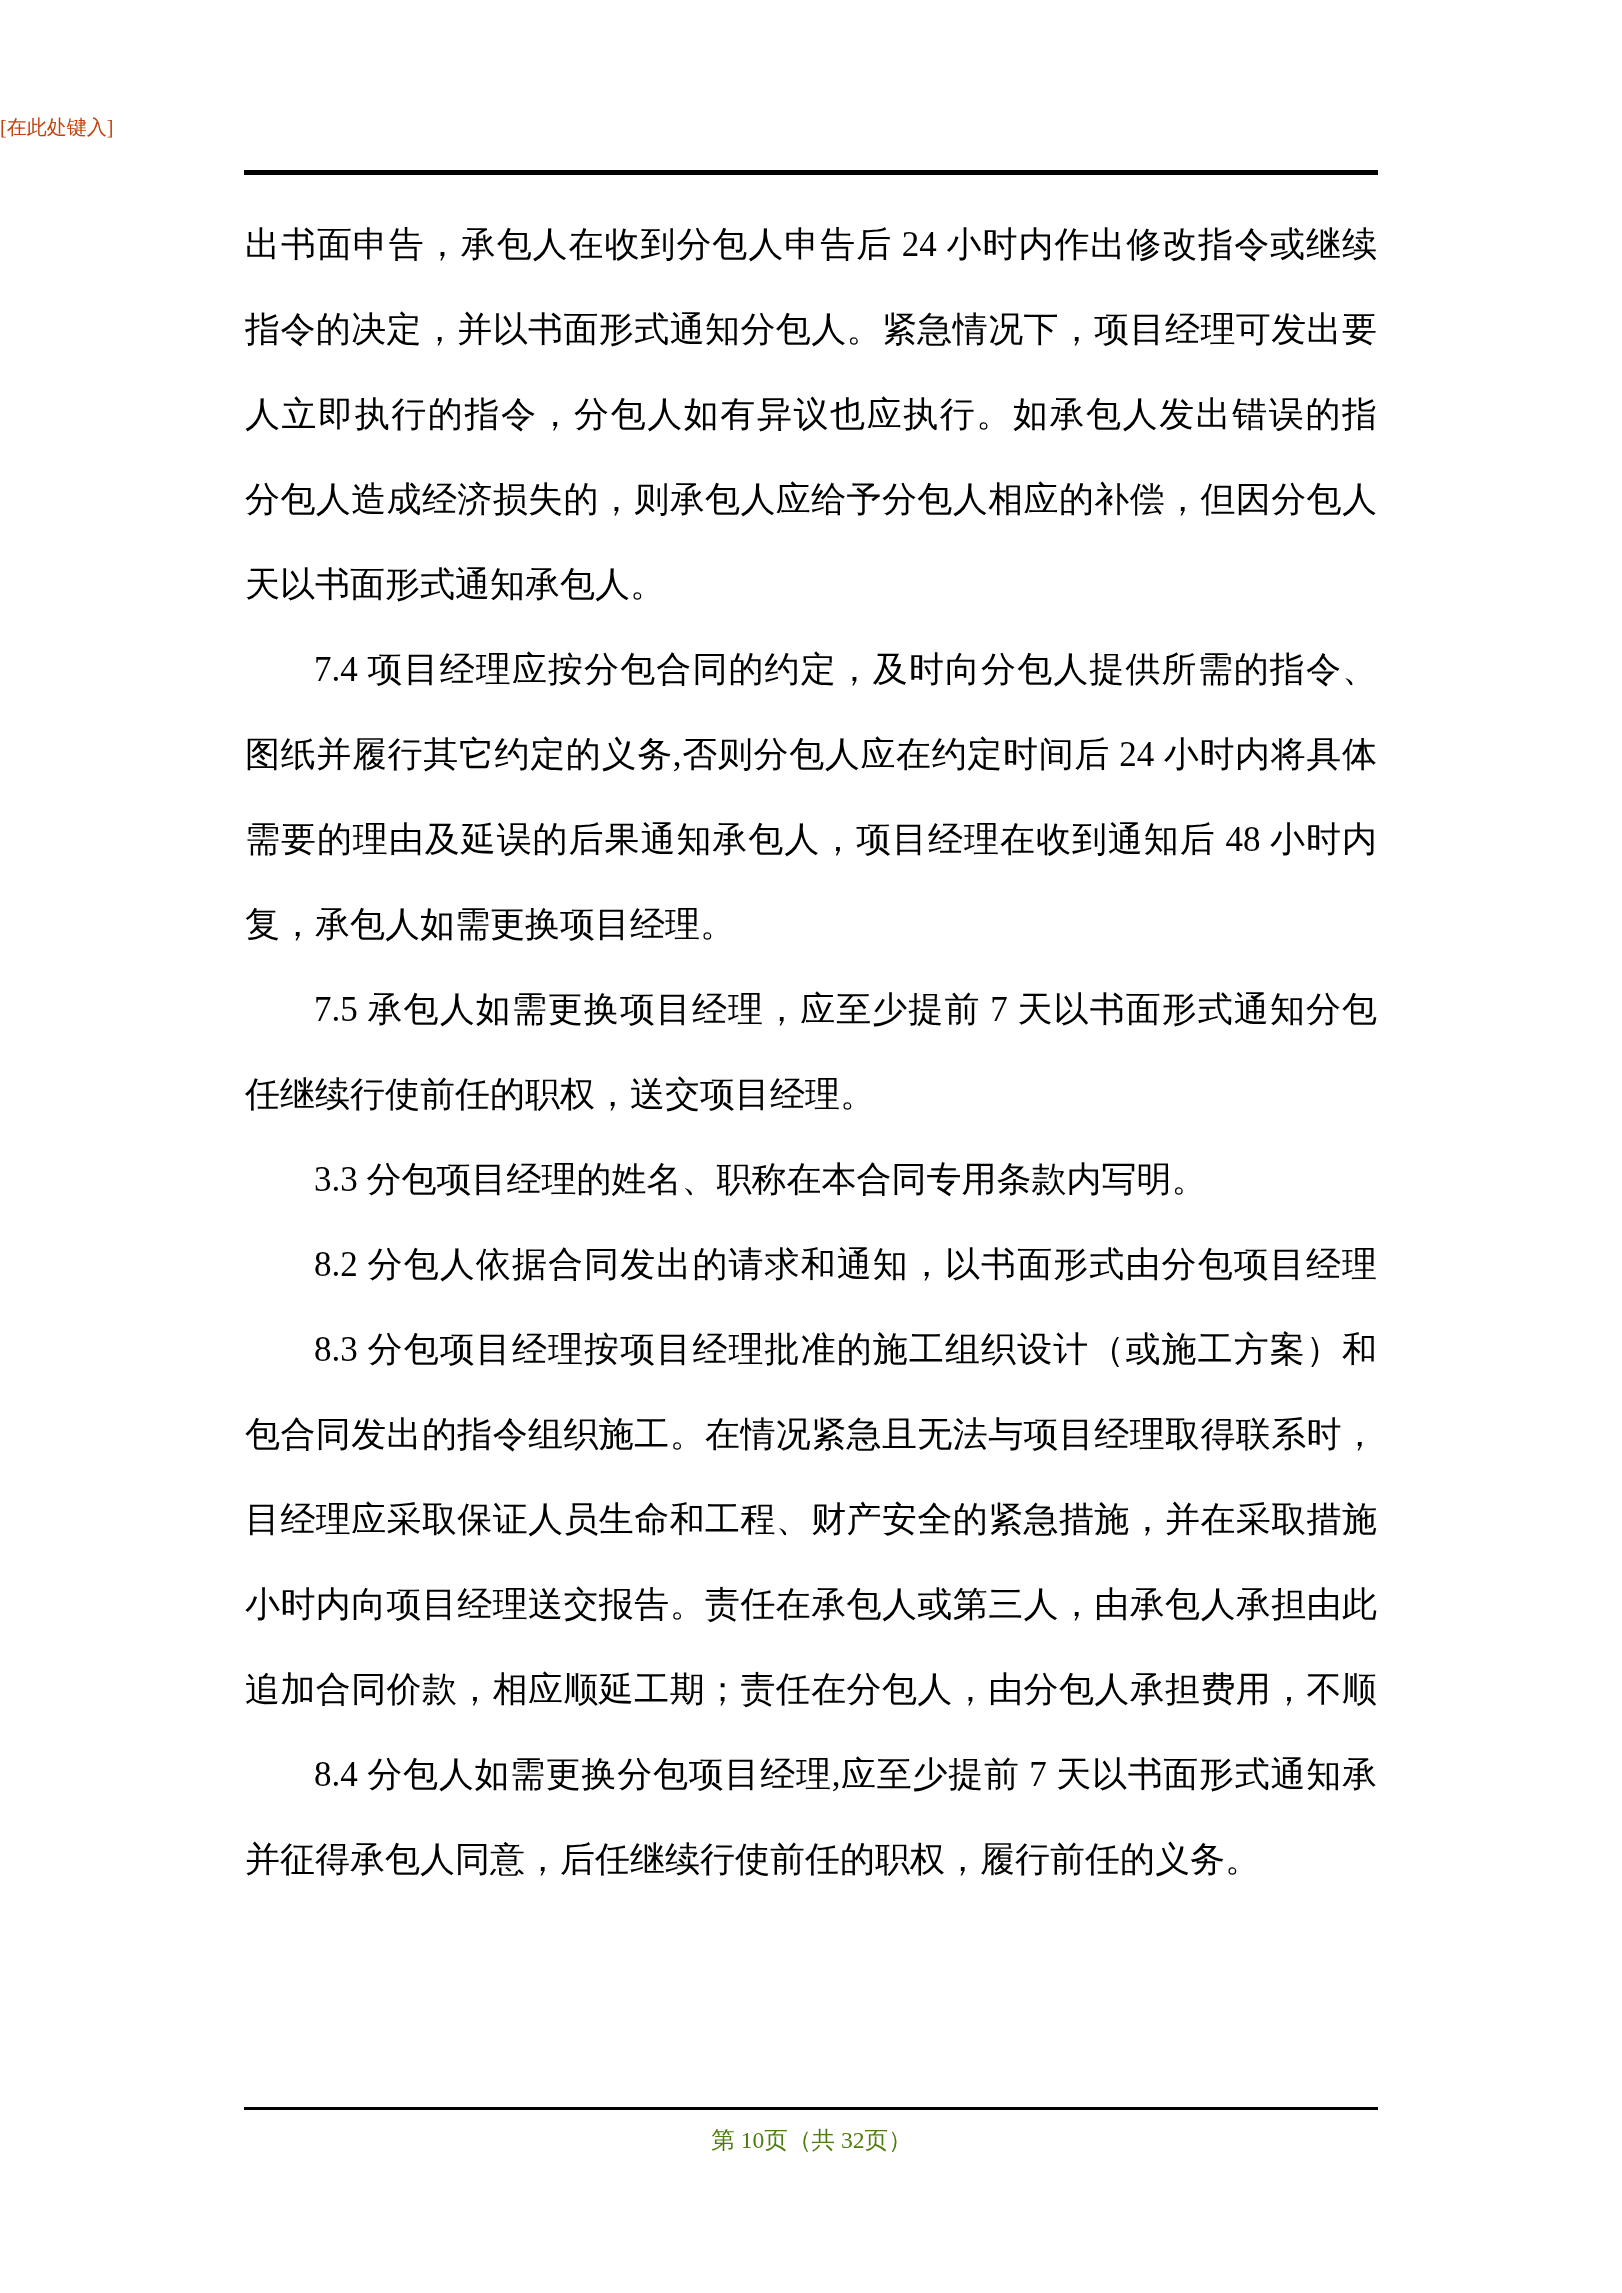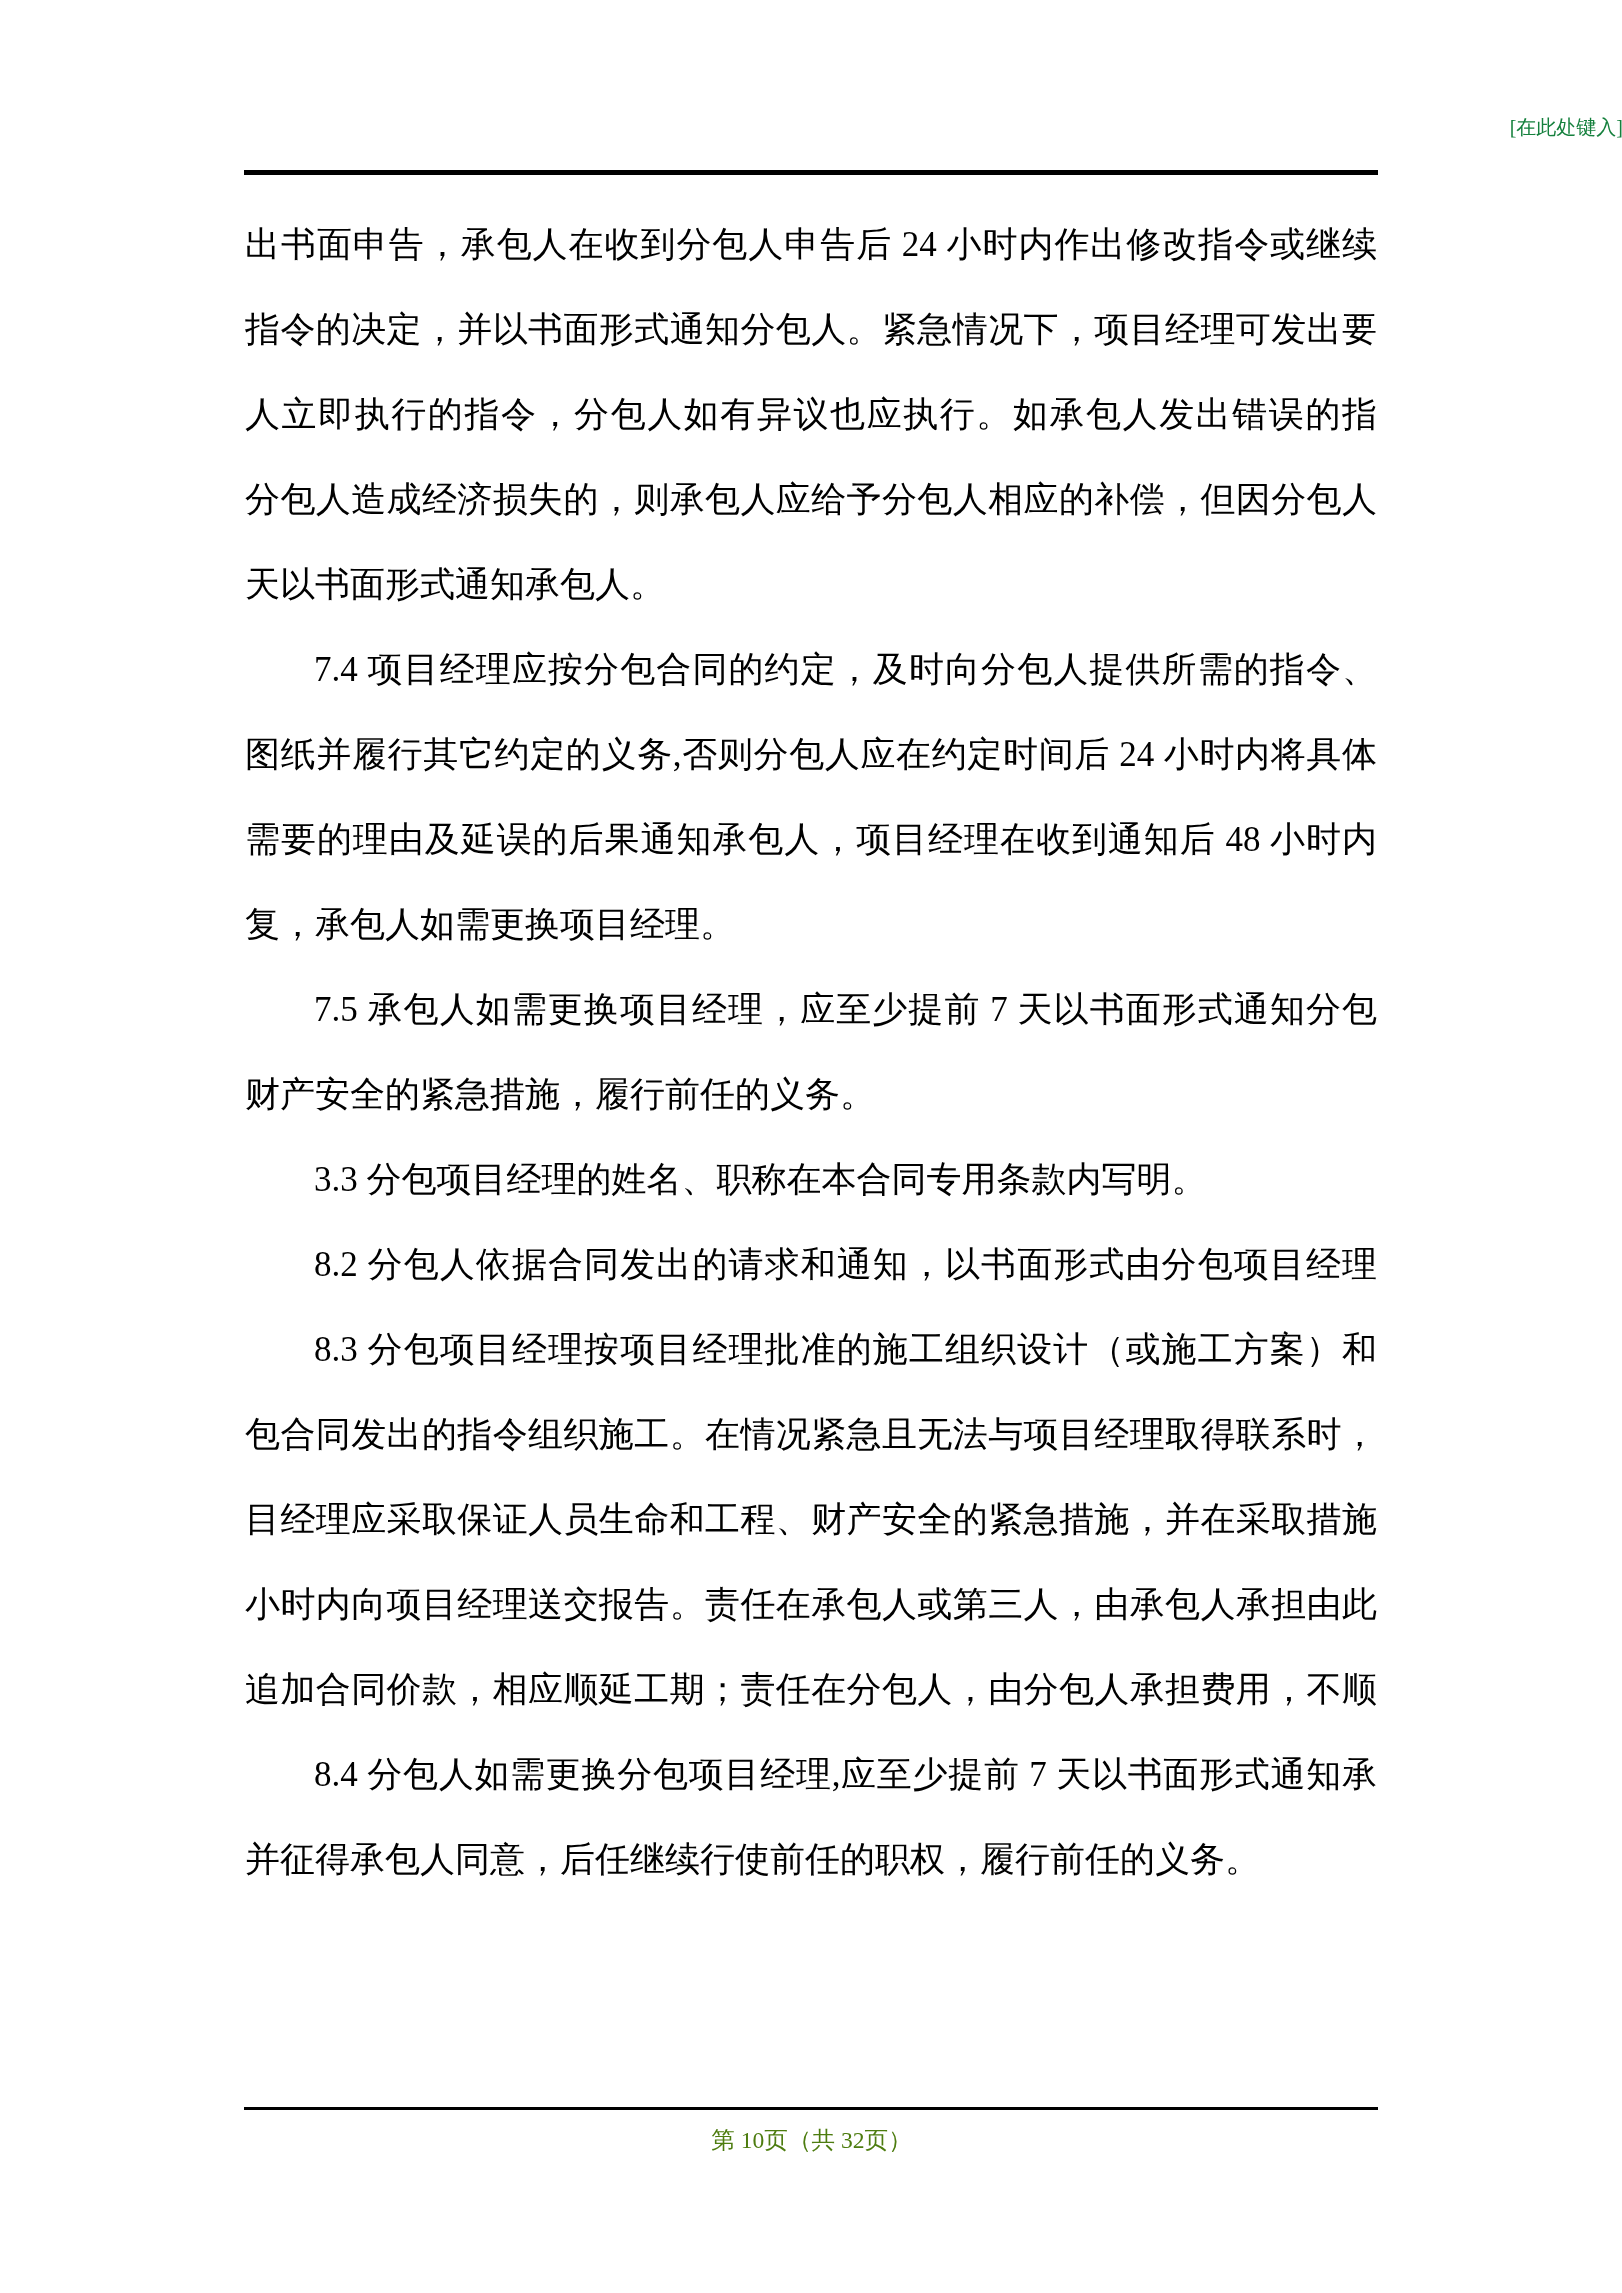--- a/index.html
+++ b/index.html
@@ -14,24 +14,24 @@
     background: #ffffff;
     color: #000000;
     font-family: "Liberation Serif", serif;
     overflow: hidden;
   }
   .header-text {
     position: absolute;
     top: 116px;
     left: 0;
     width: 100%;
-    text-align: right;
+    text-align: left;
     font-size: 20px;
     line-height: 23.6px;
-    color: #15803d;
+    color: #c2410c;
   }
   .header-rule {
     position: absolute;
     top: 170px;
     left: 244px;
     width: 1134px;
     height: 4.5px;
     background: #000000;
   }
   .body-text {
@@ -84,21 +84,21 @@
       <div class="line">出书面申告，承包人在收到分包人申告后 24 小时内作出修改指令或继续执行原</div>
       <div class="line">指令的决定，并以书面形式通知分包人。紧急情况下，项目经理可发出要求分包</div>
       <div class="line">人立即执行的指令，分包人如有异议也应执行。如承包人发出错误的指令，并给</div>
       <div class="line">分包人造成经济损失的，则承包人应给予分包人相应的补偿，但因分包人违反分</div>
       <div class="line last">天以书面形式通知承包人。</div>
       <div class="line indent">7.4 项目经理应按分包合同的约定，及时向分包人提供所需的指令、批准、</div>
       <div class="line">图纸并履行其它约定的义务,否则分包人应在约定时间后 24 小时内将具体要求、</div>
       <div class="line">需要的理由及延误的后果通知承包人，项目经理在收到通知后 48 小时内不予答</div>
       <div class="line last">复，承包人如需更换项目经理。</div>
       <div class="line indent">7.5 承包人如需更换项目经理，应至少提前 7 天以书面形式通知分包人，后</div>
-      <div class="line last">财产安全的紧急措施，履行前任的义务。</div>
+      <div class="line last">任继续行使前任的职权，送交项目经理。</div>
       <div class="line last indent">3.3 分包项目经理的姓名、职称在本合同专用条款内写明。</div>
       <div class="line indent">8.2 分包人依据合同发出的请求和通知，以书面形式由分包项目经理签字后</div>
       <div class="line indent">8.3 分包项目经理按项目经理批准的施工组织设计（或施工方案）和依据分</div>
       <div class="line">包合同发出的指令组织施工。在情况紧急且无法与项目经理取得联系时，分包项</div>
       <div class="line">目经理应采取保证人员生命和工程、财产安全的紧急措施，并在采取措施后 48</div>
       <div class="line">小时内向项目经理送交报告。责任在承包人或第三人，由承包人承担由此发生的</div>
       <div class="line last">追加合同价款，相应顺延工期；责任在分包人，由分包人承担费用，不顺延工期。</div>
       <div class="line indent">8.4 分包人如需更换分包项目经理,应至少提前 7 天以书面形式通知承包人，</div>
       <div class="line last">并征得承包人同意，后任继续行使前任的职权，履行前任的义务。</div>
     </div>

